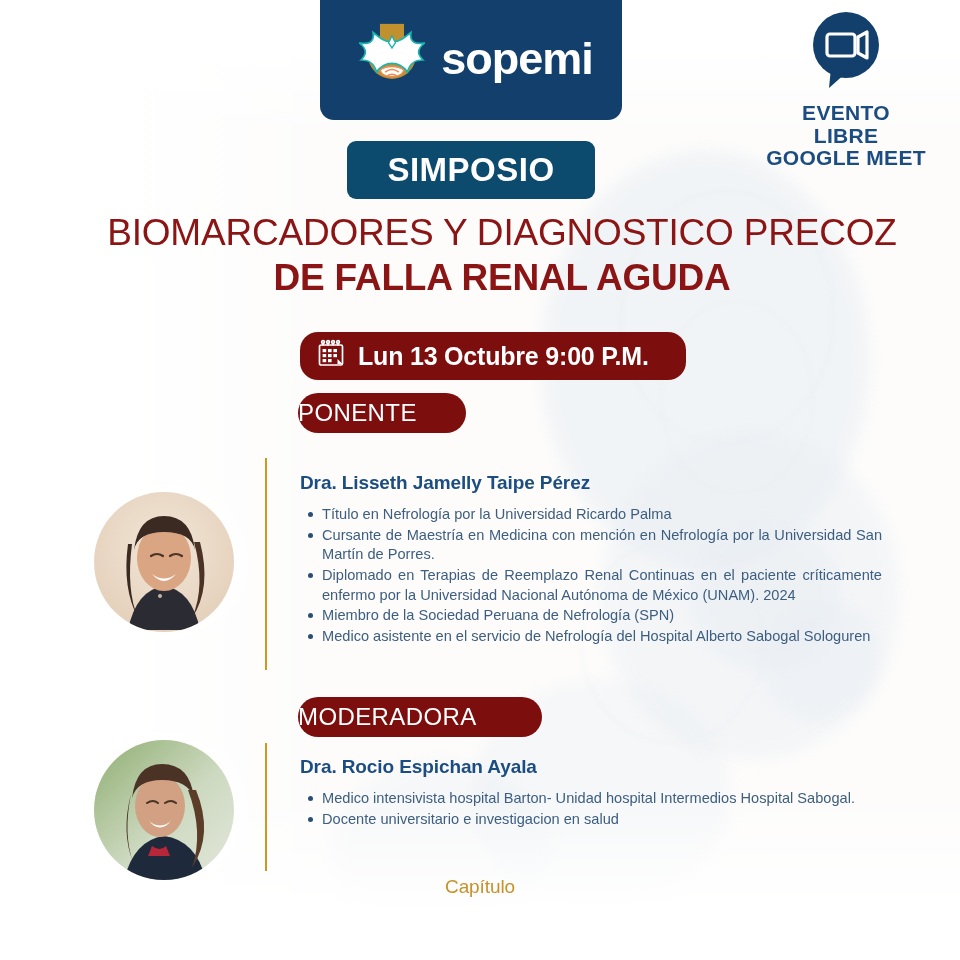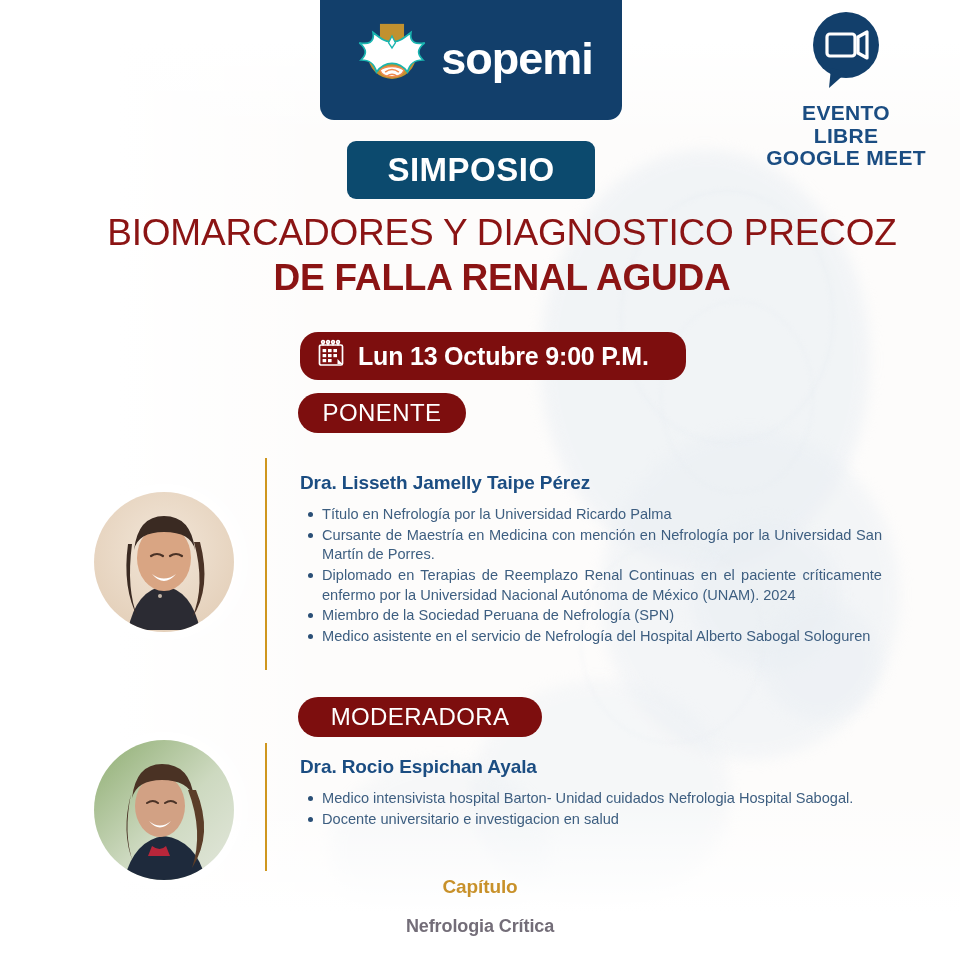--- a/index.html
+++ b/index.html
@@ -171,21 +171,21 @@
     letter-spacing: -.2px;
   }
 
   
   .pill {
     position: absolute;
     background: #7d0e0e;
     border-radius: 999px;
     display: flex;
     align-items: center;
-    justify-content: center;
+    justify-content: flex-start;
     color: #ffffff;
     letter-spacing: .4px;
   }
   .pill-ponente {
     left: 298px; top: 393px;
     width: 168px; height: 40px;
     font-size: 24px;
   }
   .pill-moderadora {
     left: 298px; top: 697px;
@@ -252,21 +252,21 @@
   
   .footer {
     position: absolute;
     left: 0; right: 0;
     top: 876px;
     text-align: center;
   }
   .footer-chapter {
     color: #c8912a;
     font-size: 19px;
-    font-weight: bold;
+    font-weight: normal;
     letter-spacing: -.1px;
   }
   .footer-sub {
     margin-top: 18px;
     color: #736d78;
     font-size: 18px;
     font-weight: bold;
     letter-spacing: -.1px;
   }
 </style>
@@ -420,24 +420,23 @@
         <li>Cursante de Maestría en Medicina con mención en Nefrología por la Universidad San Martín de Porres.</li>
         <li>Diplomado en Terapias de Reemplazo Renal Continuas en el paciente críticamente enfermo por la Universidad Nacional Autónoma de México (UNAM). 2024</li>
         <li>Miembro de la Sociedad Peruana de Nefrología (SPN)</li>
         <li>Medico asistente en el servicio de Nefrología del Hospital Alberto Sabogal Sologuren</li>
       </ul>
     </div>
 
     <div class="bio bio-2">
       <div class="bio-name">Dra. Rocio Espichan Ayala</div>
       <ul class="bio-list">
-        <li>Medico intensivista hospital Barton- Unidad cuidados Nefrologia Hospital Sabogal.</li>
+        <li>Medico intensivista hospital Barton- Unidad hospital Intermedios Hospital Sabogal.</li>
         <li>Docente universitario e investigacion en salud</li>
       </ul>
     </div>
 
     <div class="footer">
       <div class="footer-chapter">Capítulo</div>
-      <div class="footer-sub">Nefrologia Crítica</div>
     </div>
 
   </div>
 </div>
 
 </body></html>

